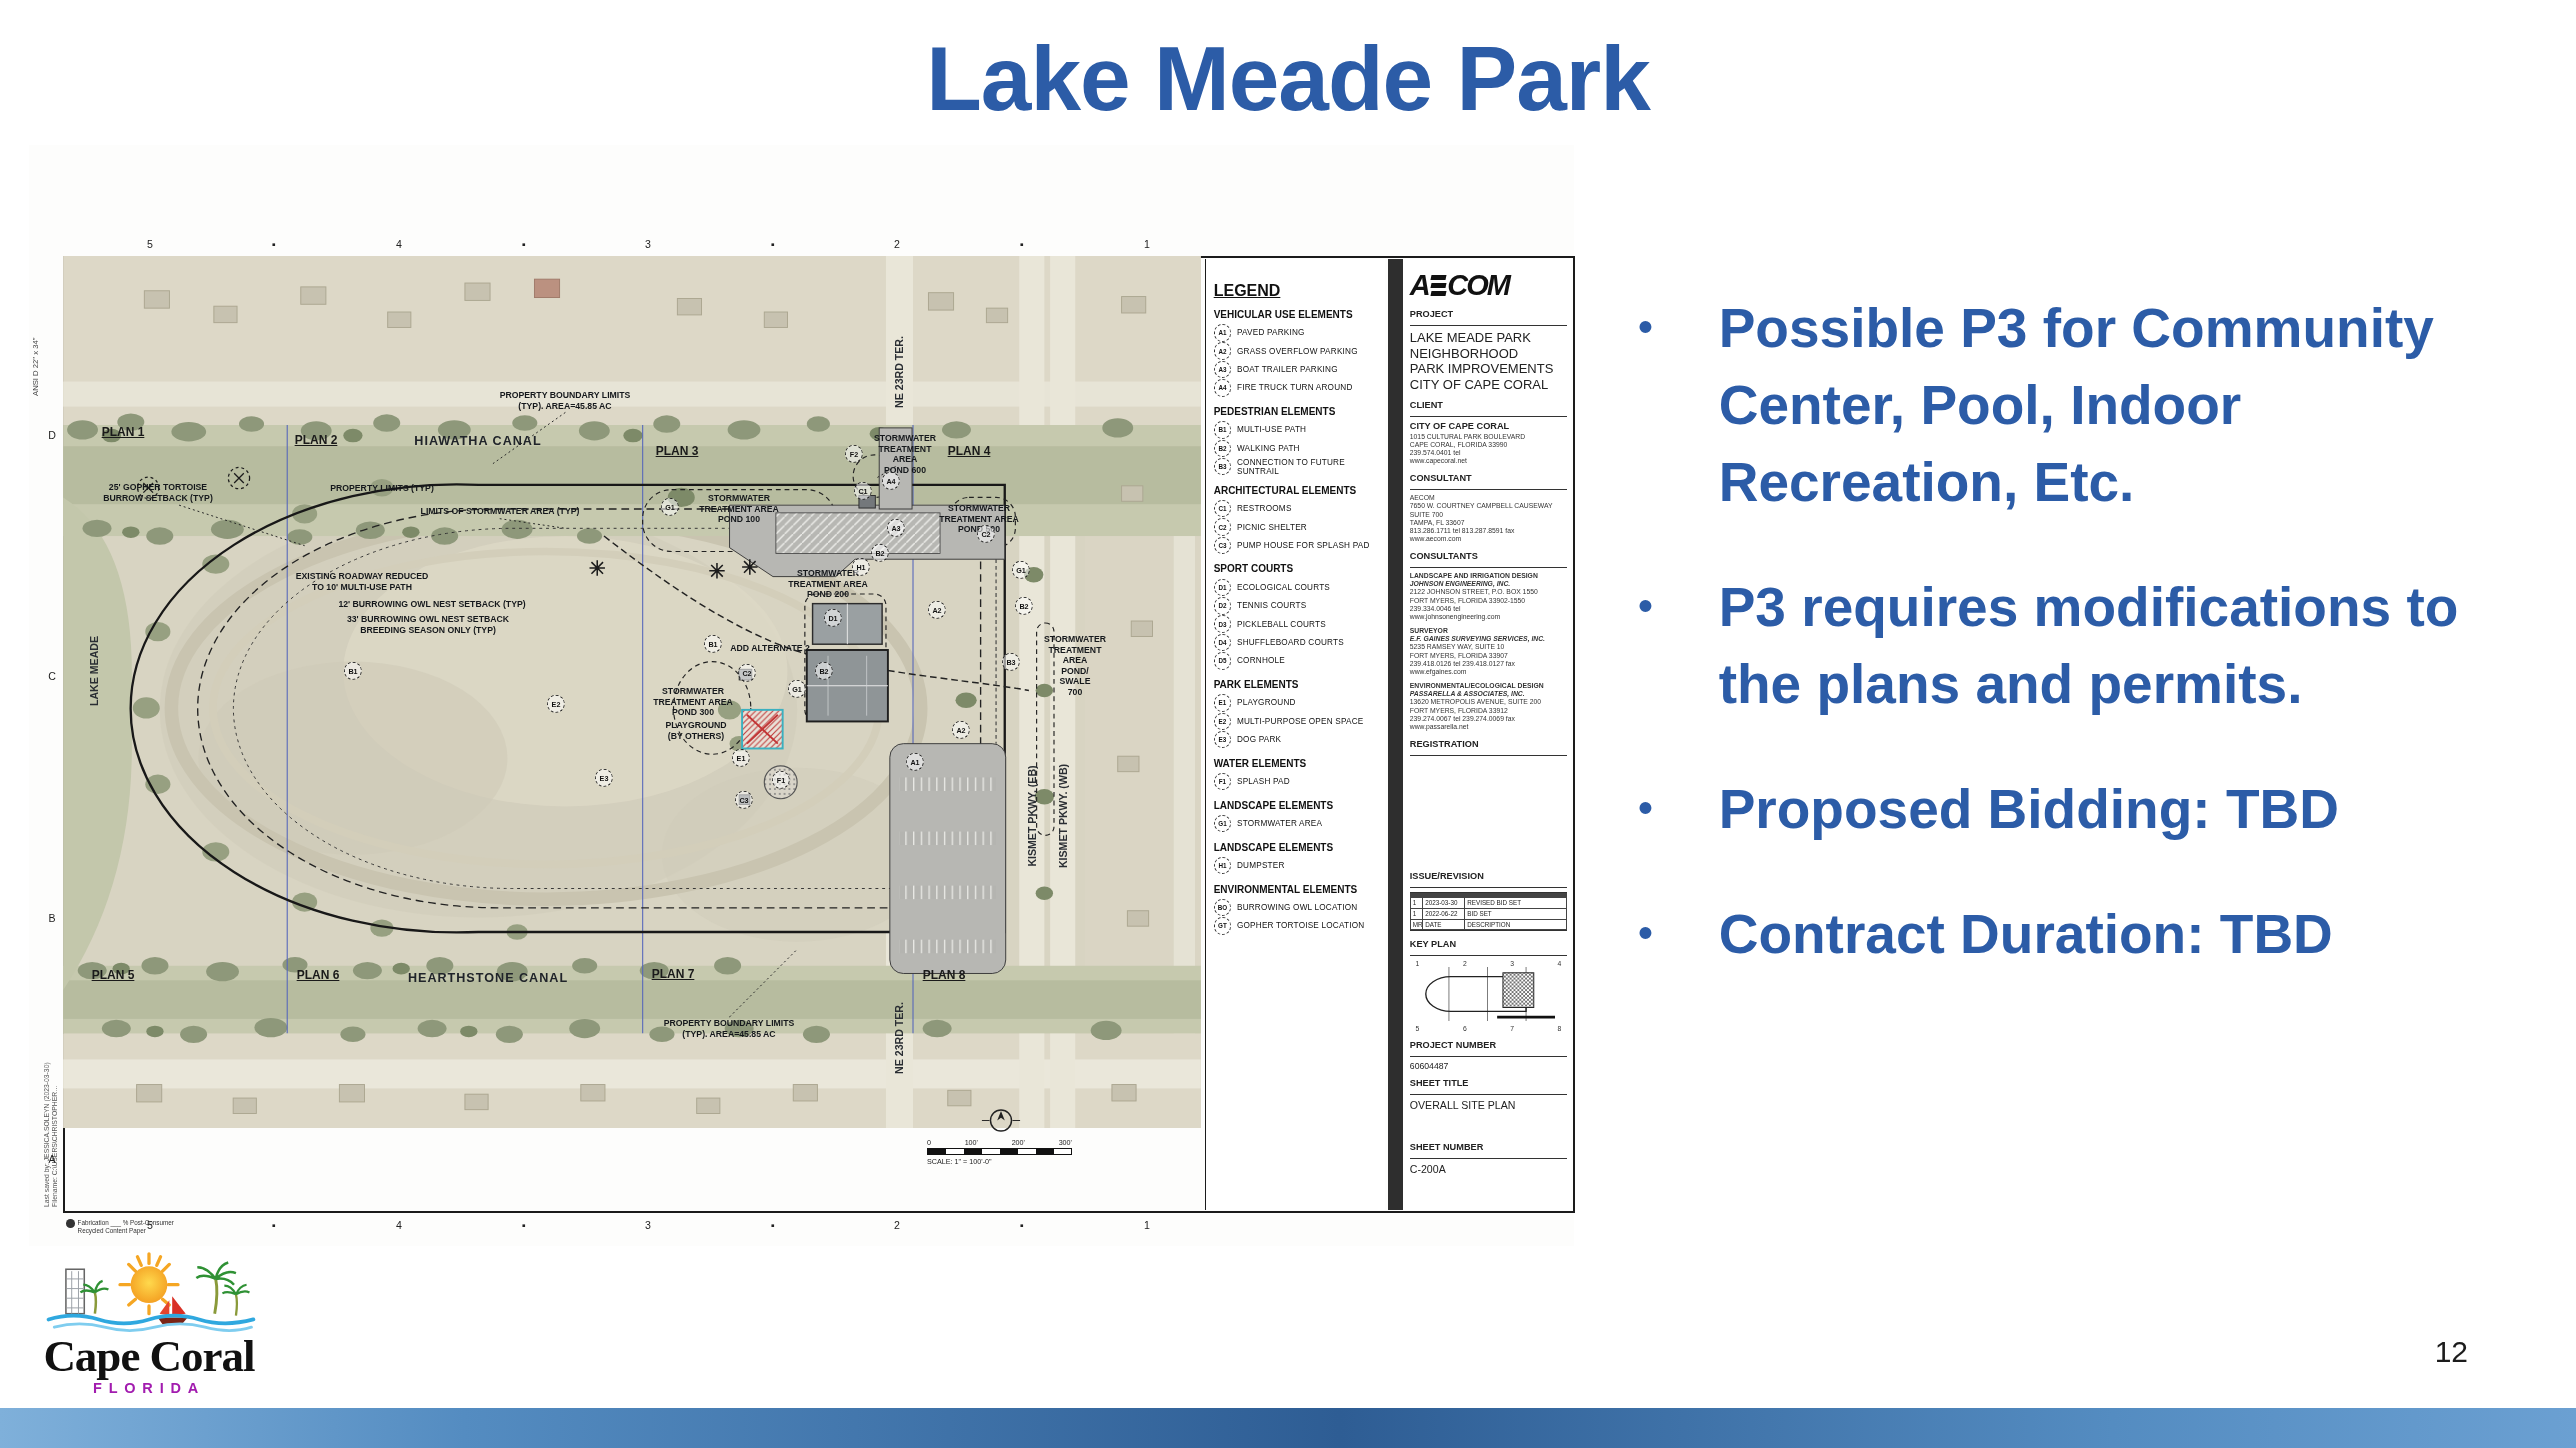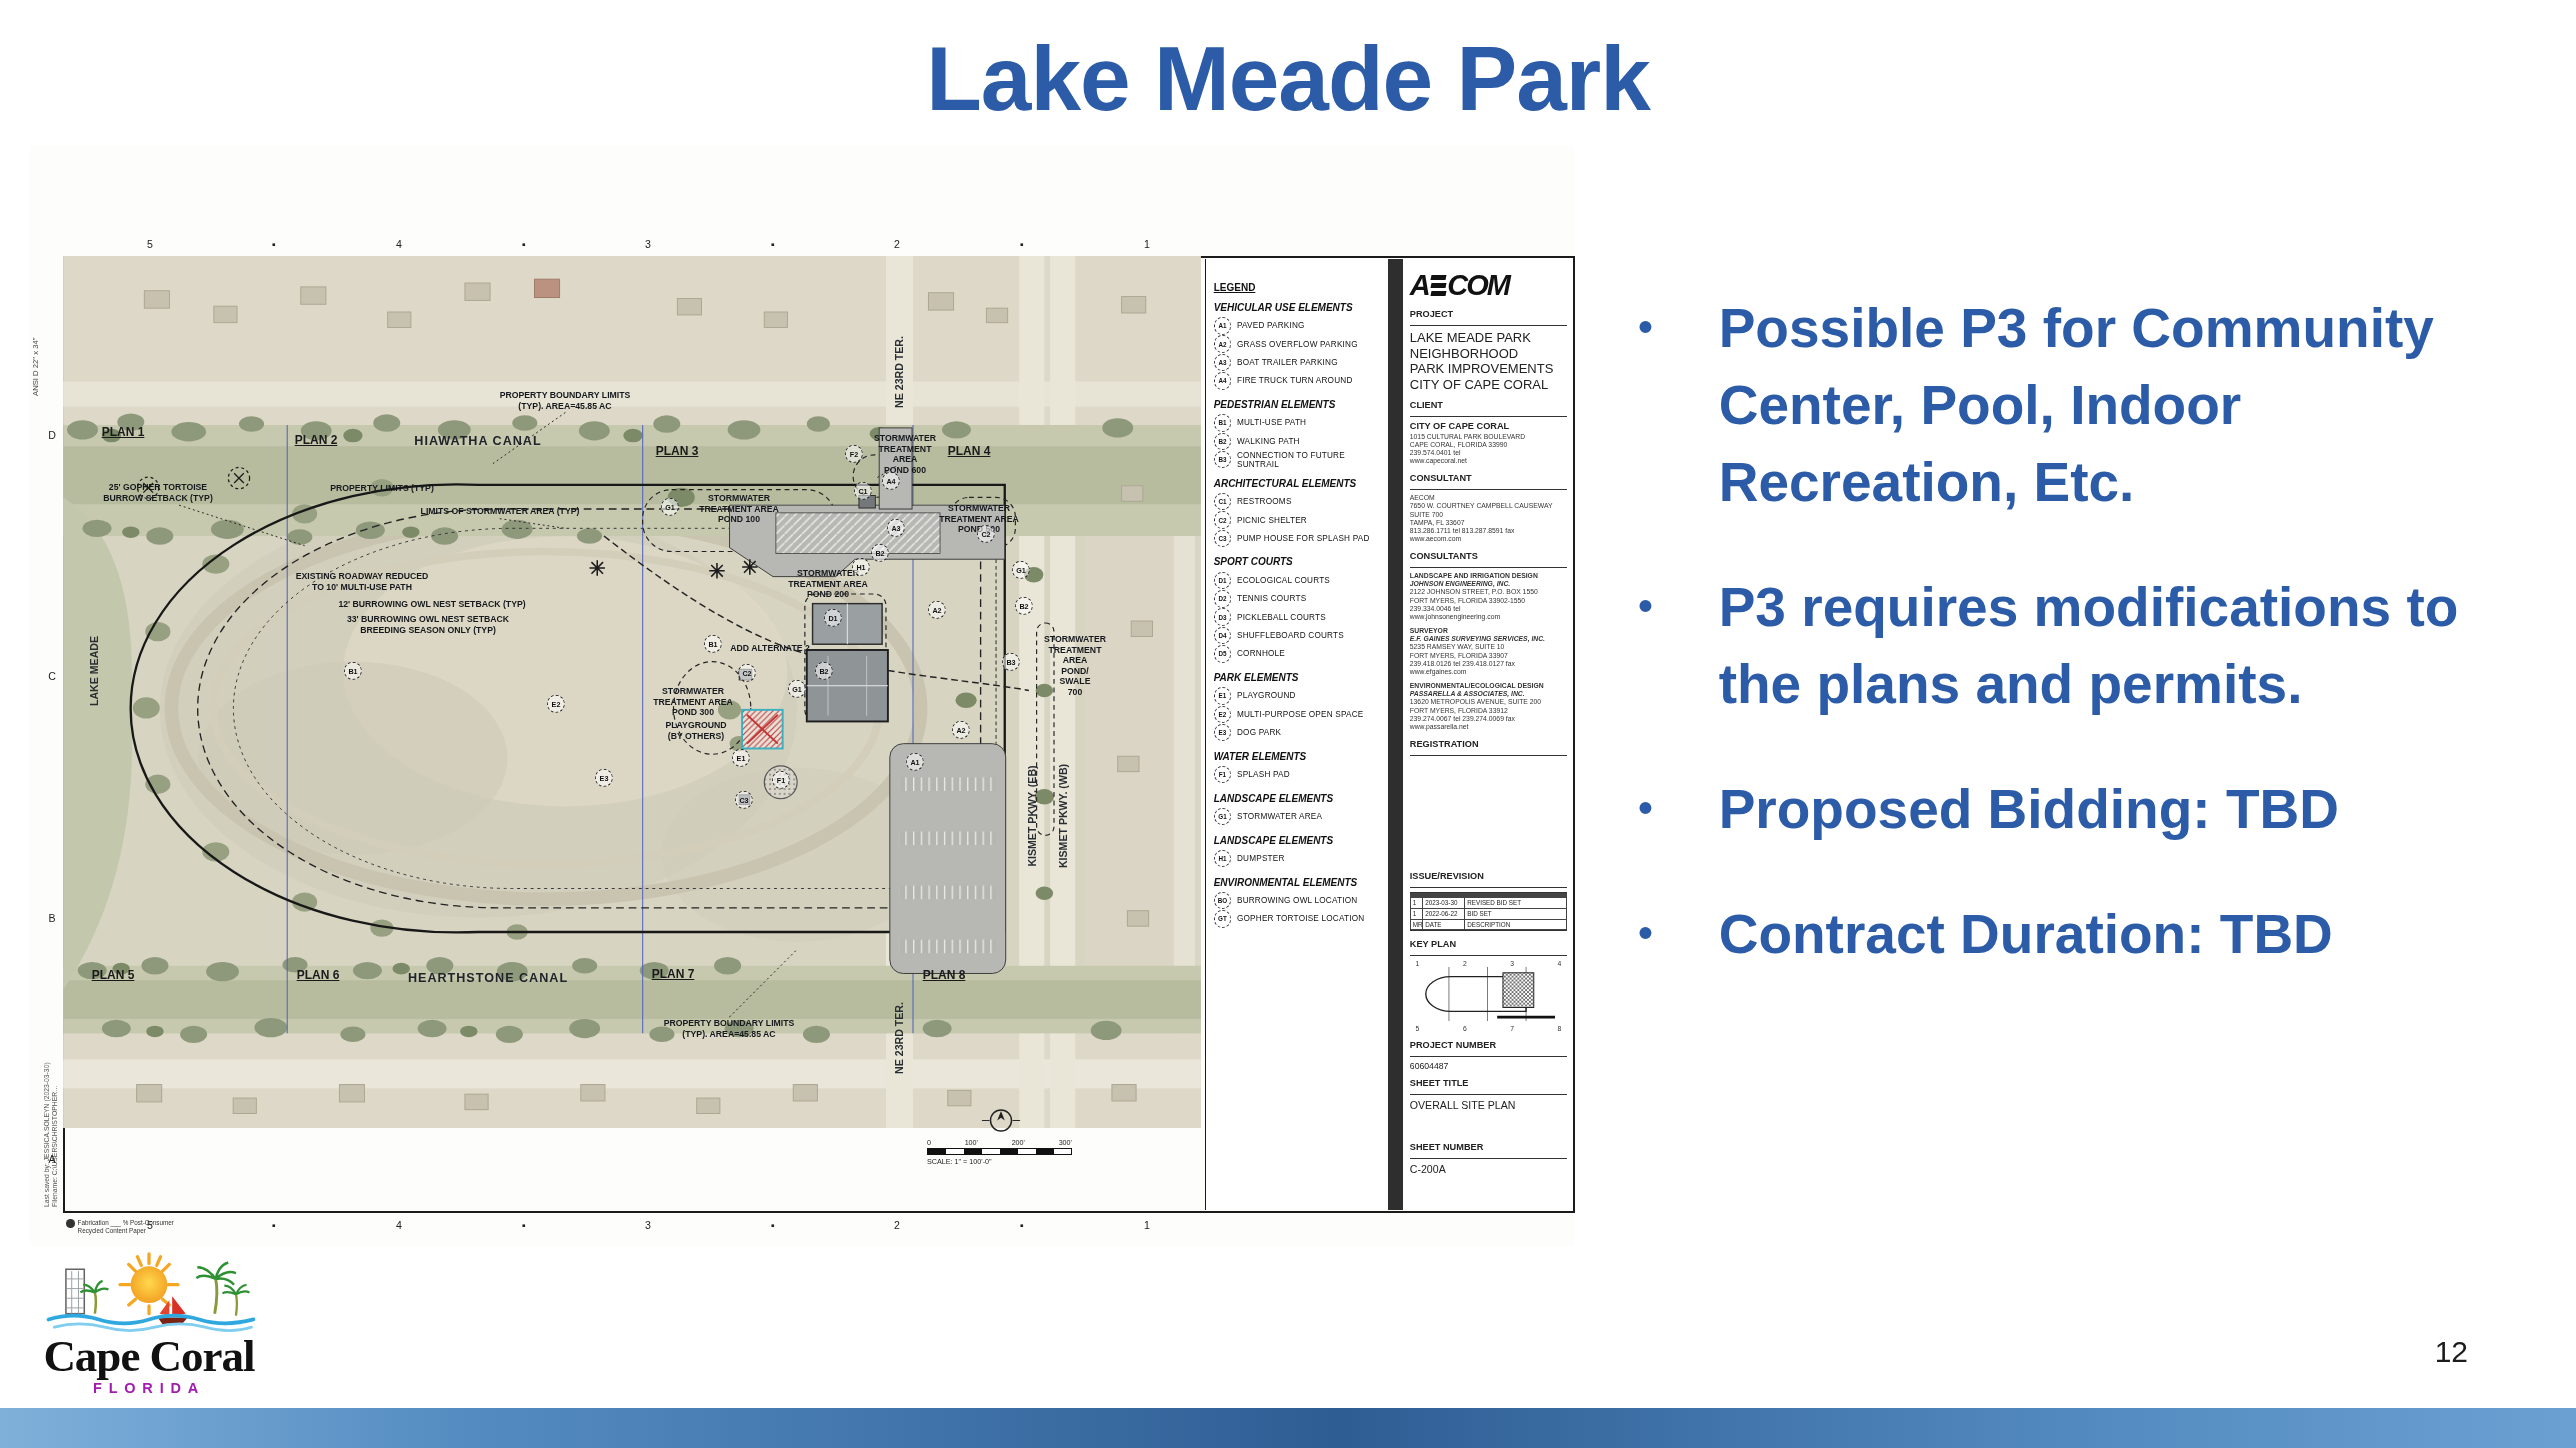--- a/index.html
+++ b/index.html
@@ -48,22 +48,22 @@
   .recycle-note .dotlogo{display:inline-block;width:8.7px;height:8.7px;border-radius:50%;background:#333;vertical-align:middle;margin-right:2.9px;}
   
   .scale-widget{position:absolute;left:898px;top:993px;width:145px;font-size:7.2px;color:#222;}
   .scale-ticks{display:flex;justify-content:space-between;margin-bottom:1px;}
   .scale-bar{height:4.8px;background:repeating-linear-gradient(to right,#111 0 18px,#fff 18px 36px);border:1px solid #111;}
   .scale-label{margin-top:1.9px;}
   .north{position:absolute;left:951px;top:961px;}
   
   .legend{position:absolute;left:1176px;top:114px;width:180px;height:951px;padding:23px 3.9px 0 7.7px;
     box-sizing:border-box;border-left:1.9px solid #1b1b1b;background:#fff;overflow:hidden;}
-  .legend-title{font-size:10px;font-weight:bold;color:#111;text-decoration:underline;margin-bottom:7.7px;}
-  .leg-header{font-size:10px;font-weight:bold;color:#111;margin:8.7px 0 3.9px 0;font-style:italic;}
+  .legend-title{font-size:16px;font-weight:bold;color:#111;text-decoration:underline;margin-bottom:7.7px;}
+  .leg-header{font-size:10px;font-weight:bold;color:#111;margin:8.7px 0 3.9px 0;}
   .leg-item{display:flex;align-items:center;height:18.4px;}
   .leg-code{flex:0 0 15.5px;width:15.5px;height:15.5px;border:1px dashed #333;border-radius:50%;
     font-size:6.3px;font-weight:bold;display:flex;align-items:center;justify-content:center;margin-right:5.8px;color:#111;}
   .leg-label{font-size:8.2px;color:#111;letter-spacing:0.2px;}
   
   .dark-strip{position:absolute;left:1359px;top:114px;width:15.5px;height:951px;background:#2e2e2e;}
   
   .tblock{position:absolute;left:1374px;top:114px;width:168px;height:951px;background:#fff;
     padding:9.7px 3.9px 0 6.8px;box-sizing:border-box;color:#222;}
   .aecom{display:flex;align-items:center;font-size:29px;font-weight:900;font-style:italic;

